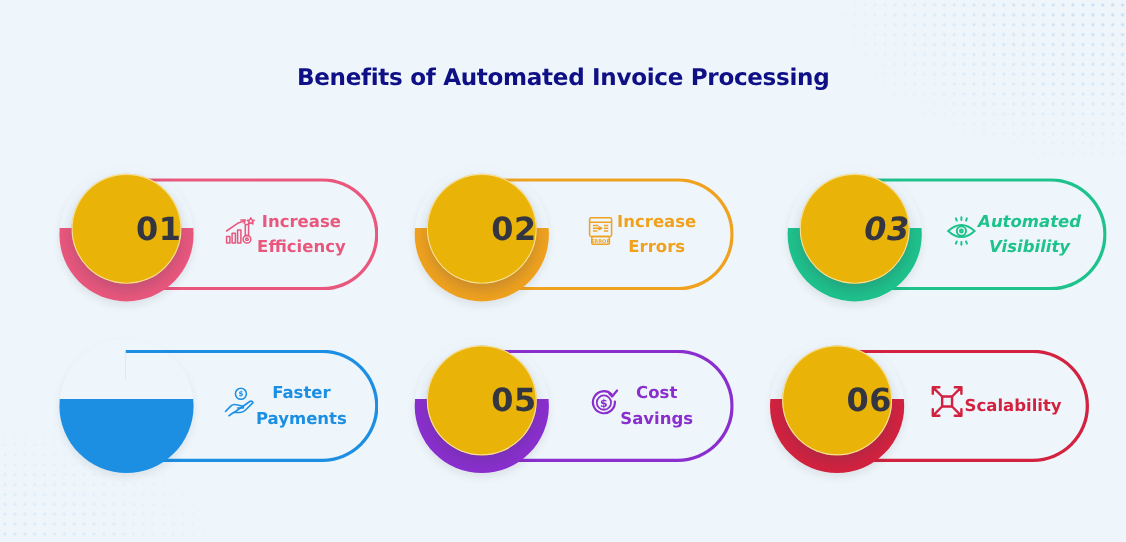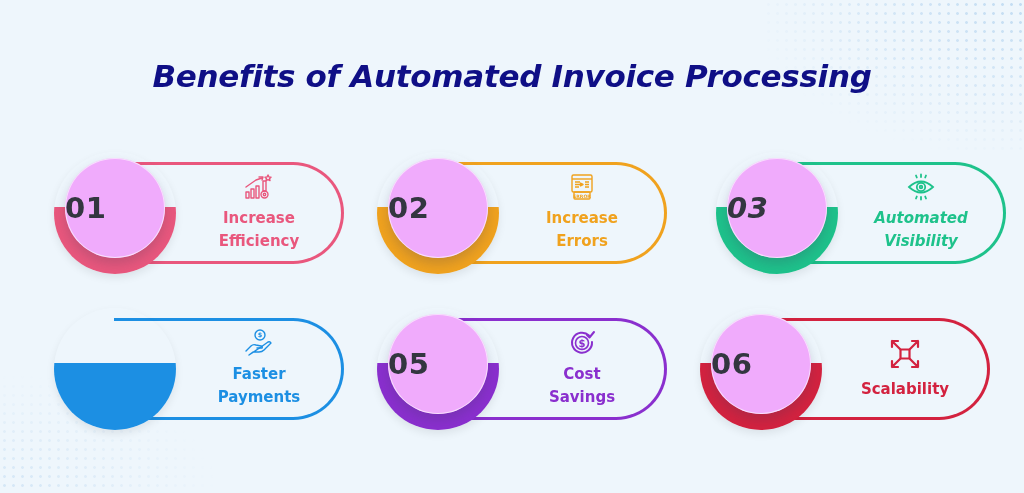--- a/index.html
+++ b/index.html
@@ -22,25 +22,24 @@
     }
     .dots-bl {
       left: 0; bottom: 0; width: 220px; height: 120px;
       -webkit-mask-image: radial-gradient(ellipse at bottom left, rgba(0,0,0,0.6) 0%, transparent 70%);
       mask-image: radial-gradient(ellipse at bottom left, rgba(0,0,0,0.6) 0%, transparent 70%);
     }
     .title {
       position: absolute;
       left: 0; right: 0; top: 58px;
       text-align: center;
-      font-size: 31px;
+      font-size: 21px;
       font-weight: bold;
       color: #0f0f86;
       letter-spacing: -0.3px;
-      font-style: italic;
     }
     .card {
       position: absolute;
       width: 290px;
       height: 122px;
     }
     .pill {
       position: absolute;
       left: 60px; top: 10px;
       width: 230px; height: 102px;
@@ -54,35 +53,35 @@
       width: 122px; height: 122px;
       border-radius: 50%;
       background: linear-gradient(to bottom, transparent 0%, transparent 45%, var(--c) 45%, var(--c) 100%);
       box-shadow: 0 4px 8px rgba(0,0,0,0.08);
     }
     .disc {
       position: absolute;
       left: 11px; top: 6px;
       width: 100px; height: 100px;
       border-radius: 50%;
-      background: #f0abfc;
+      background: #eab308;
       box-shadow: 0 6px 12px rgba(60,60,90,0.22), 0 0 0 1px rgba(255,255,255,0.6) inset;
-      display: flex; align-items: center; justify-content: flex-start;
+      display: flex; align-items: center; justify-content: flex-end;
     }
     .num {
       font-size: 29px;
       font-weight: bold;
       color: #333640;
       letter-spacing: 0.5px;
     }
     .content {
       position: absolute;
       left: 140px; top: 14px;
       width: 130px; height: 94px;
-      display: flex; flex-direction: column; align-items: center; justify-content: center;
+      display: flex; flex-direction: row; align-items: center; justify-content: center;
       color: var(--c);
     }
     .icon {
       width: 30px; height: 28px;
       margin-bottom: 6px;
     }
     .icon svg { width: 100%; height: 100%; display: block; }
     .label {
       font-size: 15px;
       font-weight: bold;

